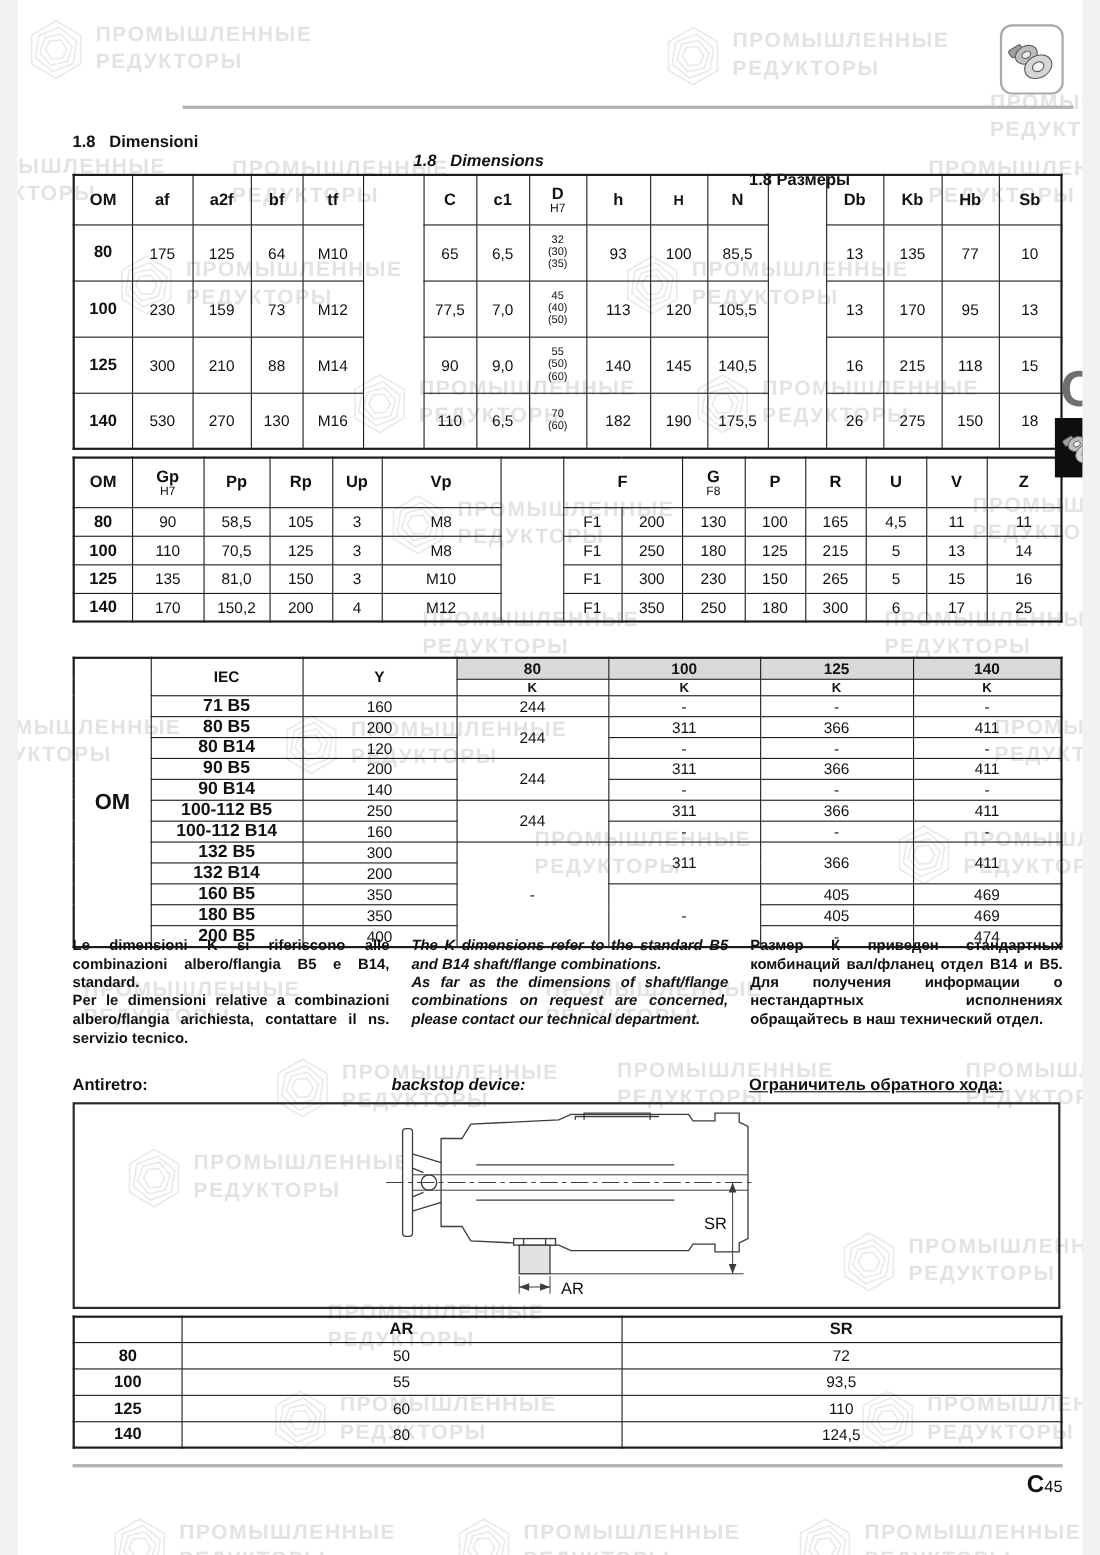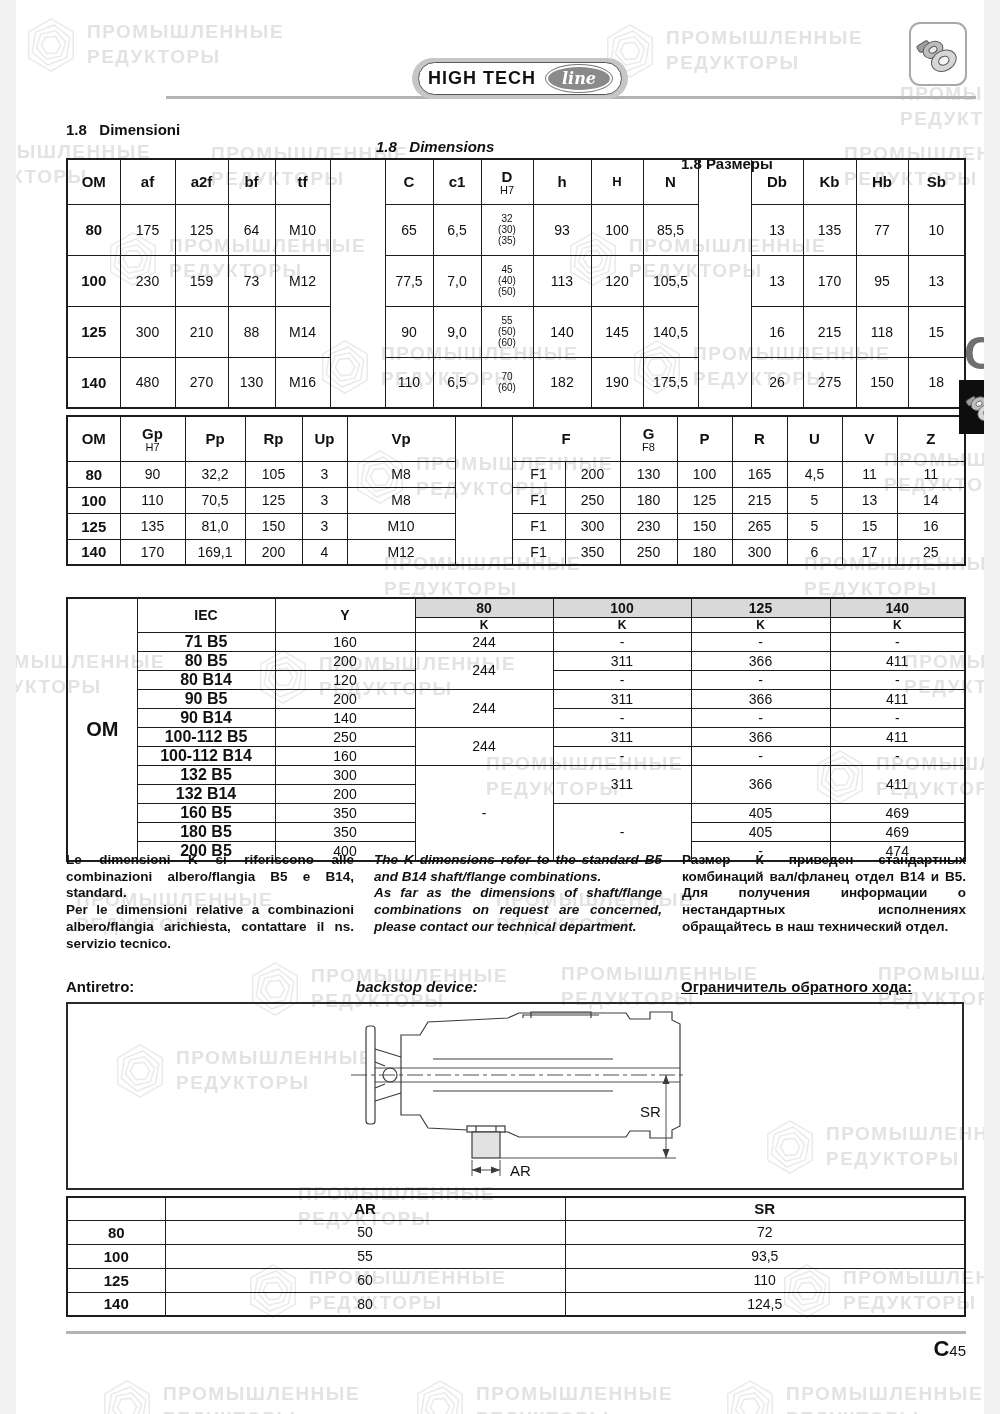--- a/index.html
+++ b/index.html
@@ -337,28 +337,20 @@
       <svg>
         <use href="#wmhex"></use>
       </svg>
       <span class="t">
         <span>ПРОМЫШЛЕННЫЕ</span>
         <span>РЕДУКТОРЫ</span>
       </span>
     </div>
 
   <div class="hdr-rule"></div>
-  <div class="pill">
-    <div class="pill-in">
-      <span class="pill-txt">HIGH TECH</span>
-      <span class="pill-ell">
-          <span class="pill-scr">line</span>
-        </span>
-    </div>
-  </div>
   <div class="cornerbox">
     <svg>
         <use href="#gears"></use>
       </svg>
   </div>
 
   <div class="titles">
     <span class="title-it">1.8   Dimensioni</span>
     <span class="title-en">1.8   Dimensions</span>
     <span class="title-ru">1.8 Размеры</span>
@@ -459,21 +451,21 @@
           <td>140</td>
           <td>145</td>
           <td>140,5</td>
           <td>16</td>
           <td>215</td>
           <td>118</td>
           <td>15</td>
         </tr>
     <tr style="height:51px">
           <td class="rl">140</td>
-          <td>480</td>
+          <td>530</td>
           <td>270</td>
           <td>130</td>
           <td>M16</td>
           <td>110</td>
           <td>6,5</td>
           <td class="dcol pre">70
 (60)</td>
           <td>182</td>
           <td>190</td>
           <td>175,5</td>
@@ -522,21 +514,21 @@
           </th>
       <th>P</th>
       <th>R</th>
       <th>U</th>
       <th>V</th>
       <th>Z</th>
     </tr>
     <tr style="height:26px">
           <td class="rl">80</td>
           <td>90</td>
-          <td>32,2</td>
+          <td>58,5</td>
           <td>105</td>
           <td>3</td>
           <td>M8</td>
           <td>F1</td>
           <td>200</td>
           <td>130</td>
           <td>100</td>
           <td>165</td>
           <td>4,5</td>
           <td>11</td>
@@ -570,21 +562,21 @@
           <td>230</td>
           <td>150</td>
           <td>265</td>
           <td>5</td>
           <td>15</td>
           <td>16</td>
         </tr>
     <tr style="height:26px">
           <td class="rl">140</td>
           <td>170</td>
-          <td>169,1</td>
+          <td>150,2</td>
           <td>200</td>
           <td>4</td>
           <td>M12</td>
           <td>F1</td>
           <td>350</td>
           <td>250</td>
           <td>180</td>
           <td>300</td>
           <td>6</td>
           <td>17</td>

